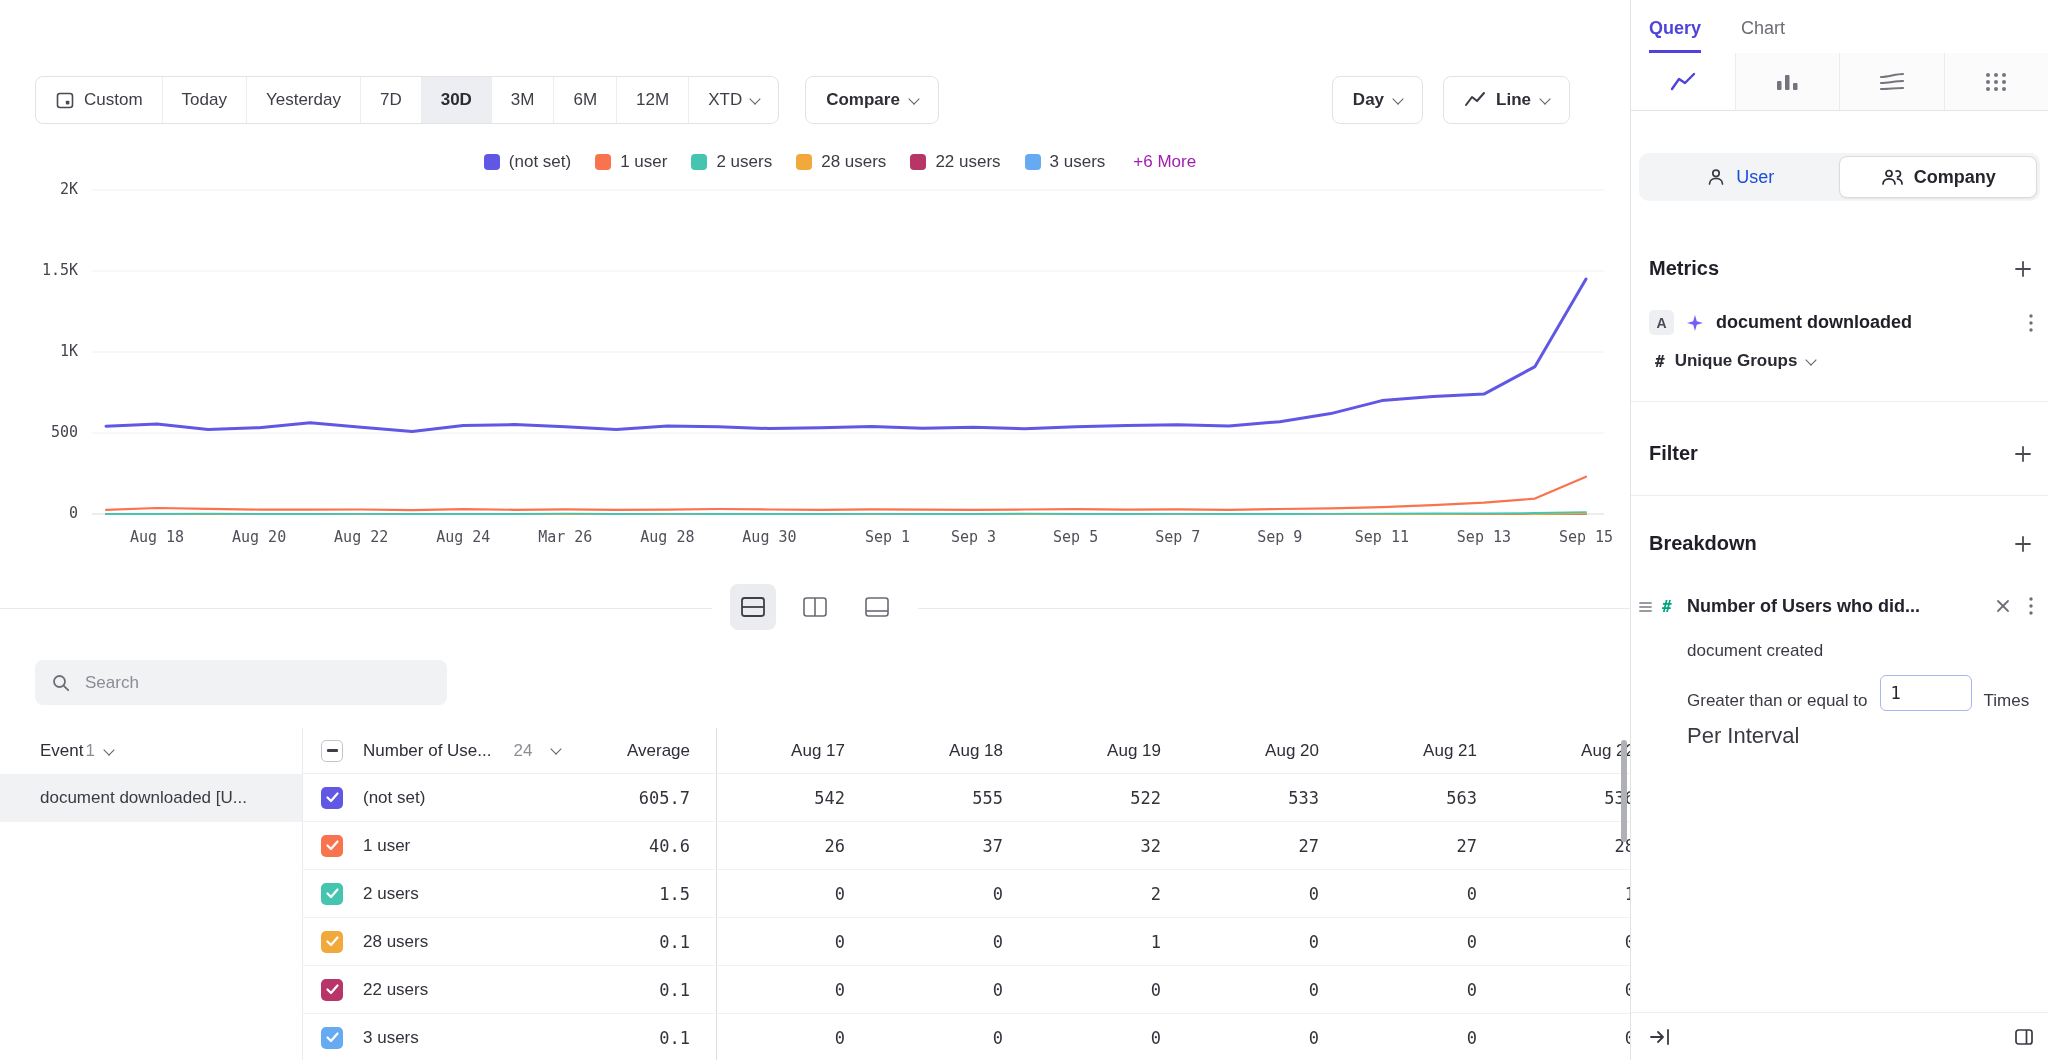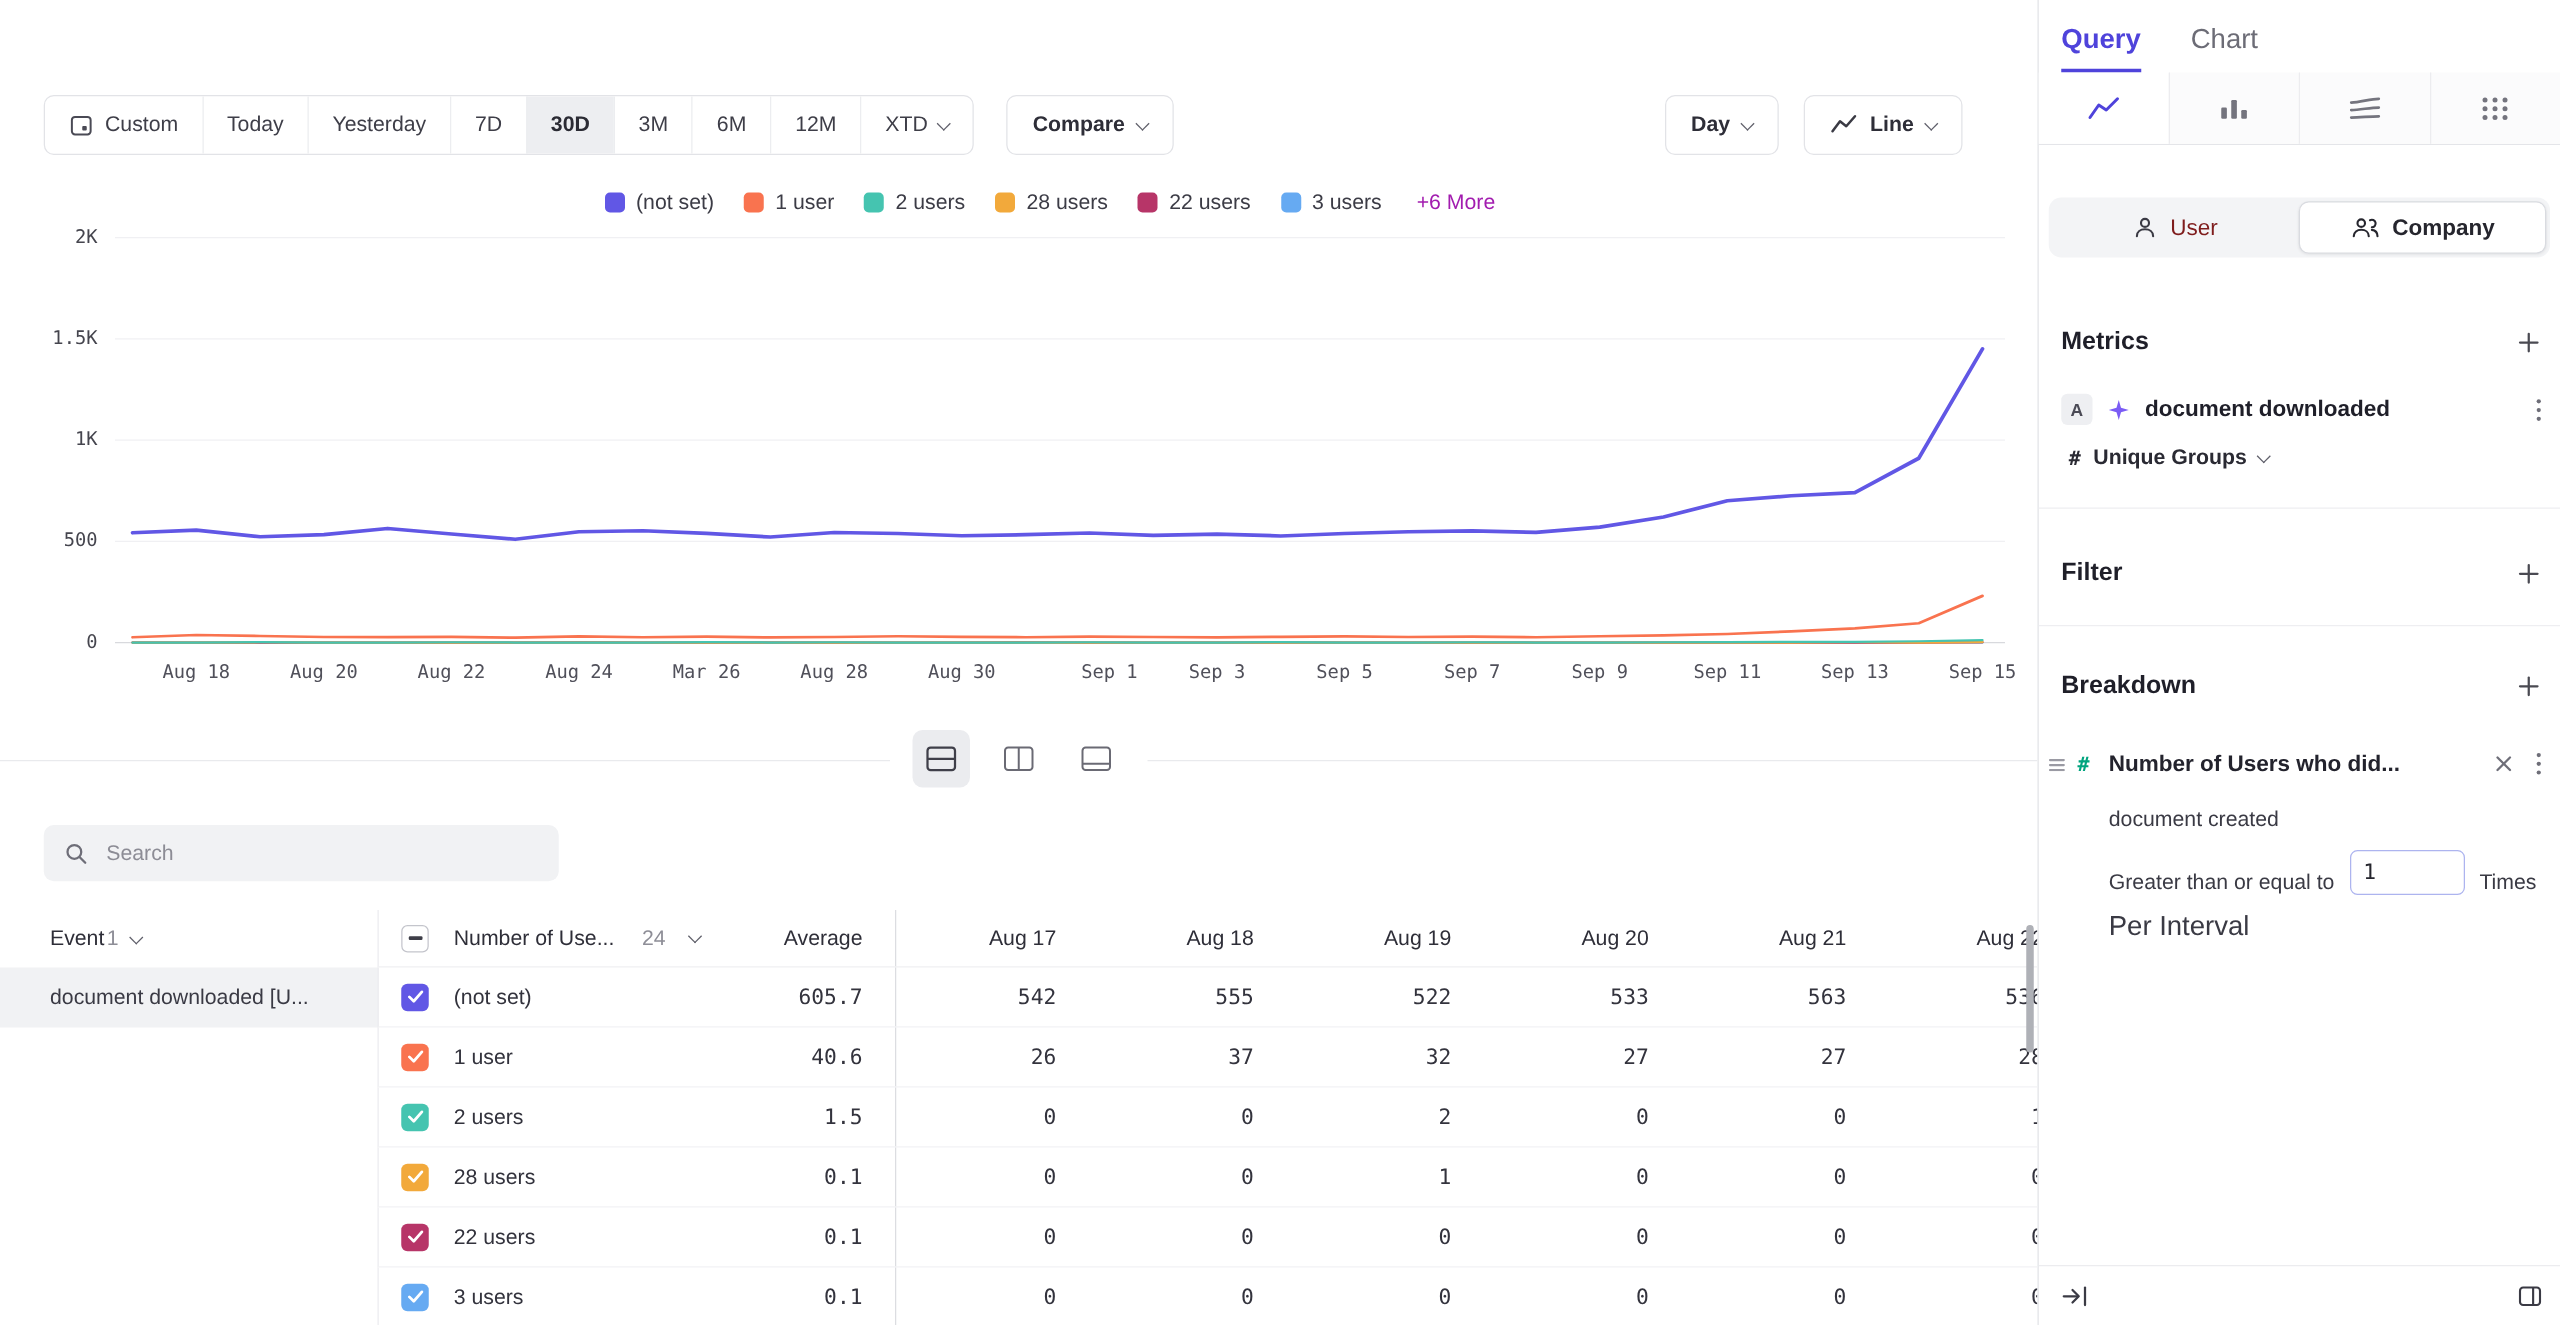--- a/index.html
+++ b/index.html
@@ -70,30 +70,30 @@
   .count { color:#8E8E97; margin-left:2px; }
   .cbx { width:22px; height:22px; border-radius:5px; display:flex; align-items:center; justify-content:center; flex:none; cursor:pointer; }
   .cbx-ind { width:22px; height:22px; border:1.5px solid #C4C5CC; border-radius:5px; background:#fff;
              display:flex; align-items:center; justify-content:center; flex:none; cursor:pointer; }
   .cbx-ind i { display:block; width:11px; height:2.5px; background:#3E3E48; border-radius:1px; }
   .r-label { font-size:17px; color:#32323C; white-space:nowrap; }
   .vscroll { position:absolute; right:3px; top:12px; width:6px; height:102px; background:#AFB1B7; border-radius:3px; }
 
   
   .p-tabs { display:flex; gap:40px; padding:18px 0 0 18px; }
-  .p-tab { font-size:22px; color:#6C6C76; padding-bottom:11px; font-weight:500; cursor:pointer; }
+  .p-tab { font-size:18px; color:#6C6C76; padding-bottom:11px; font-weight:500; cursor:pointer; }
   .p-tab.active { color:#4F43DB; font-weight:700; border-bottom:3px solid #4F43DB; }
   .icon-tabs { display:flex; border-bottom:1px solid #E4E5E9; height:58px; }
   .icon-tab { flex:1; display:flex; align-items:center; justify-content:center; border-left:1px solid #ECECEF;
               background:#FBFBFC; cursor:pointer; }
   .icon-tab:first-child { border-left:none; }
   .icon-tab.active { background:#fff; }
   .toggle-wrap { margin:42px 8px 0; background:#F3F4F6; border-radius:10px; display:flex; padding:3px; height:48px; }
   .tg { flex:1; display:flex; align-items:center; justify-content:center; gap:10px; font-size:18px;
-        color:#7f1d1d; border-radius:8px; cursor:pointer; }
+        color:#1d4ed8; border-radius:8px; cursor:pointer; }
   .tg.active { background:#fff; border:1px solid #D9DBE0; box-shadow:0 1px 2px rgba(0,0,0,.06);
                font-weight:600; color:#26262E; }
   .sec-head { display:flex; align-items:center; justify-content:space-between; padding:0 16px 0 18px; }
   .mt56 { margin-top:56px; } .mt40 { margin-top:40px; } .mt36 { margin-top:36px; }
   .sec-title { font-size:20px; font-weight:700; color:#1F1F29; }
   .plusbtn { cursor:pointer; display:flex; }
   .metric-card { padding:30px 14px 0 18px; }
   .m-row1 { display:flex; align-items:center; gap:12px; }
   .m-badge { width:25px; height:25px; border-radius:5px; background:#EEEFF2; display:flex; align-items:center;
              justify-content:center; font-size:14px; color:#4A4A55; font-weight:700; }

